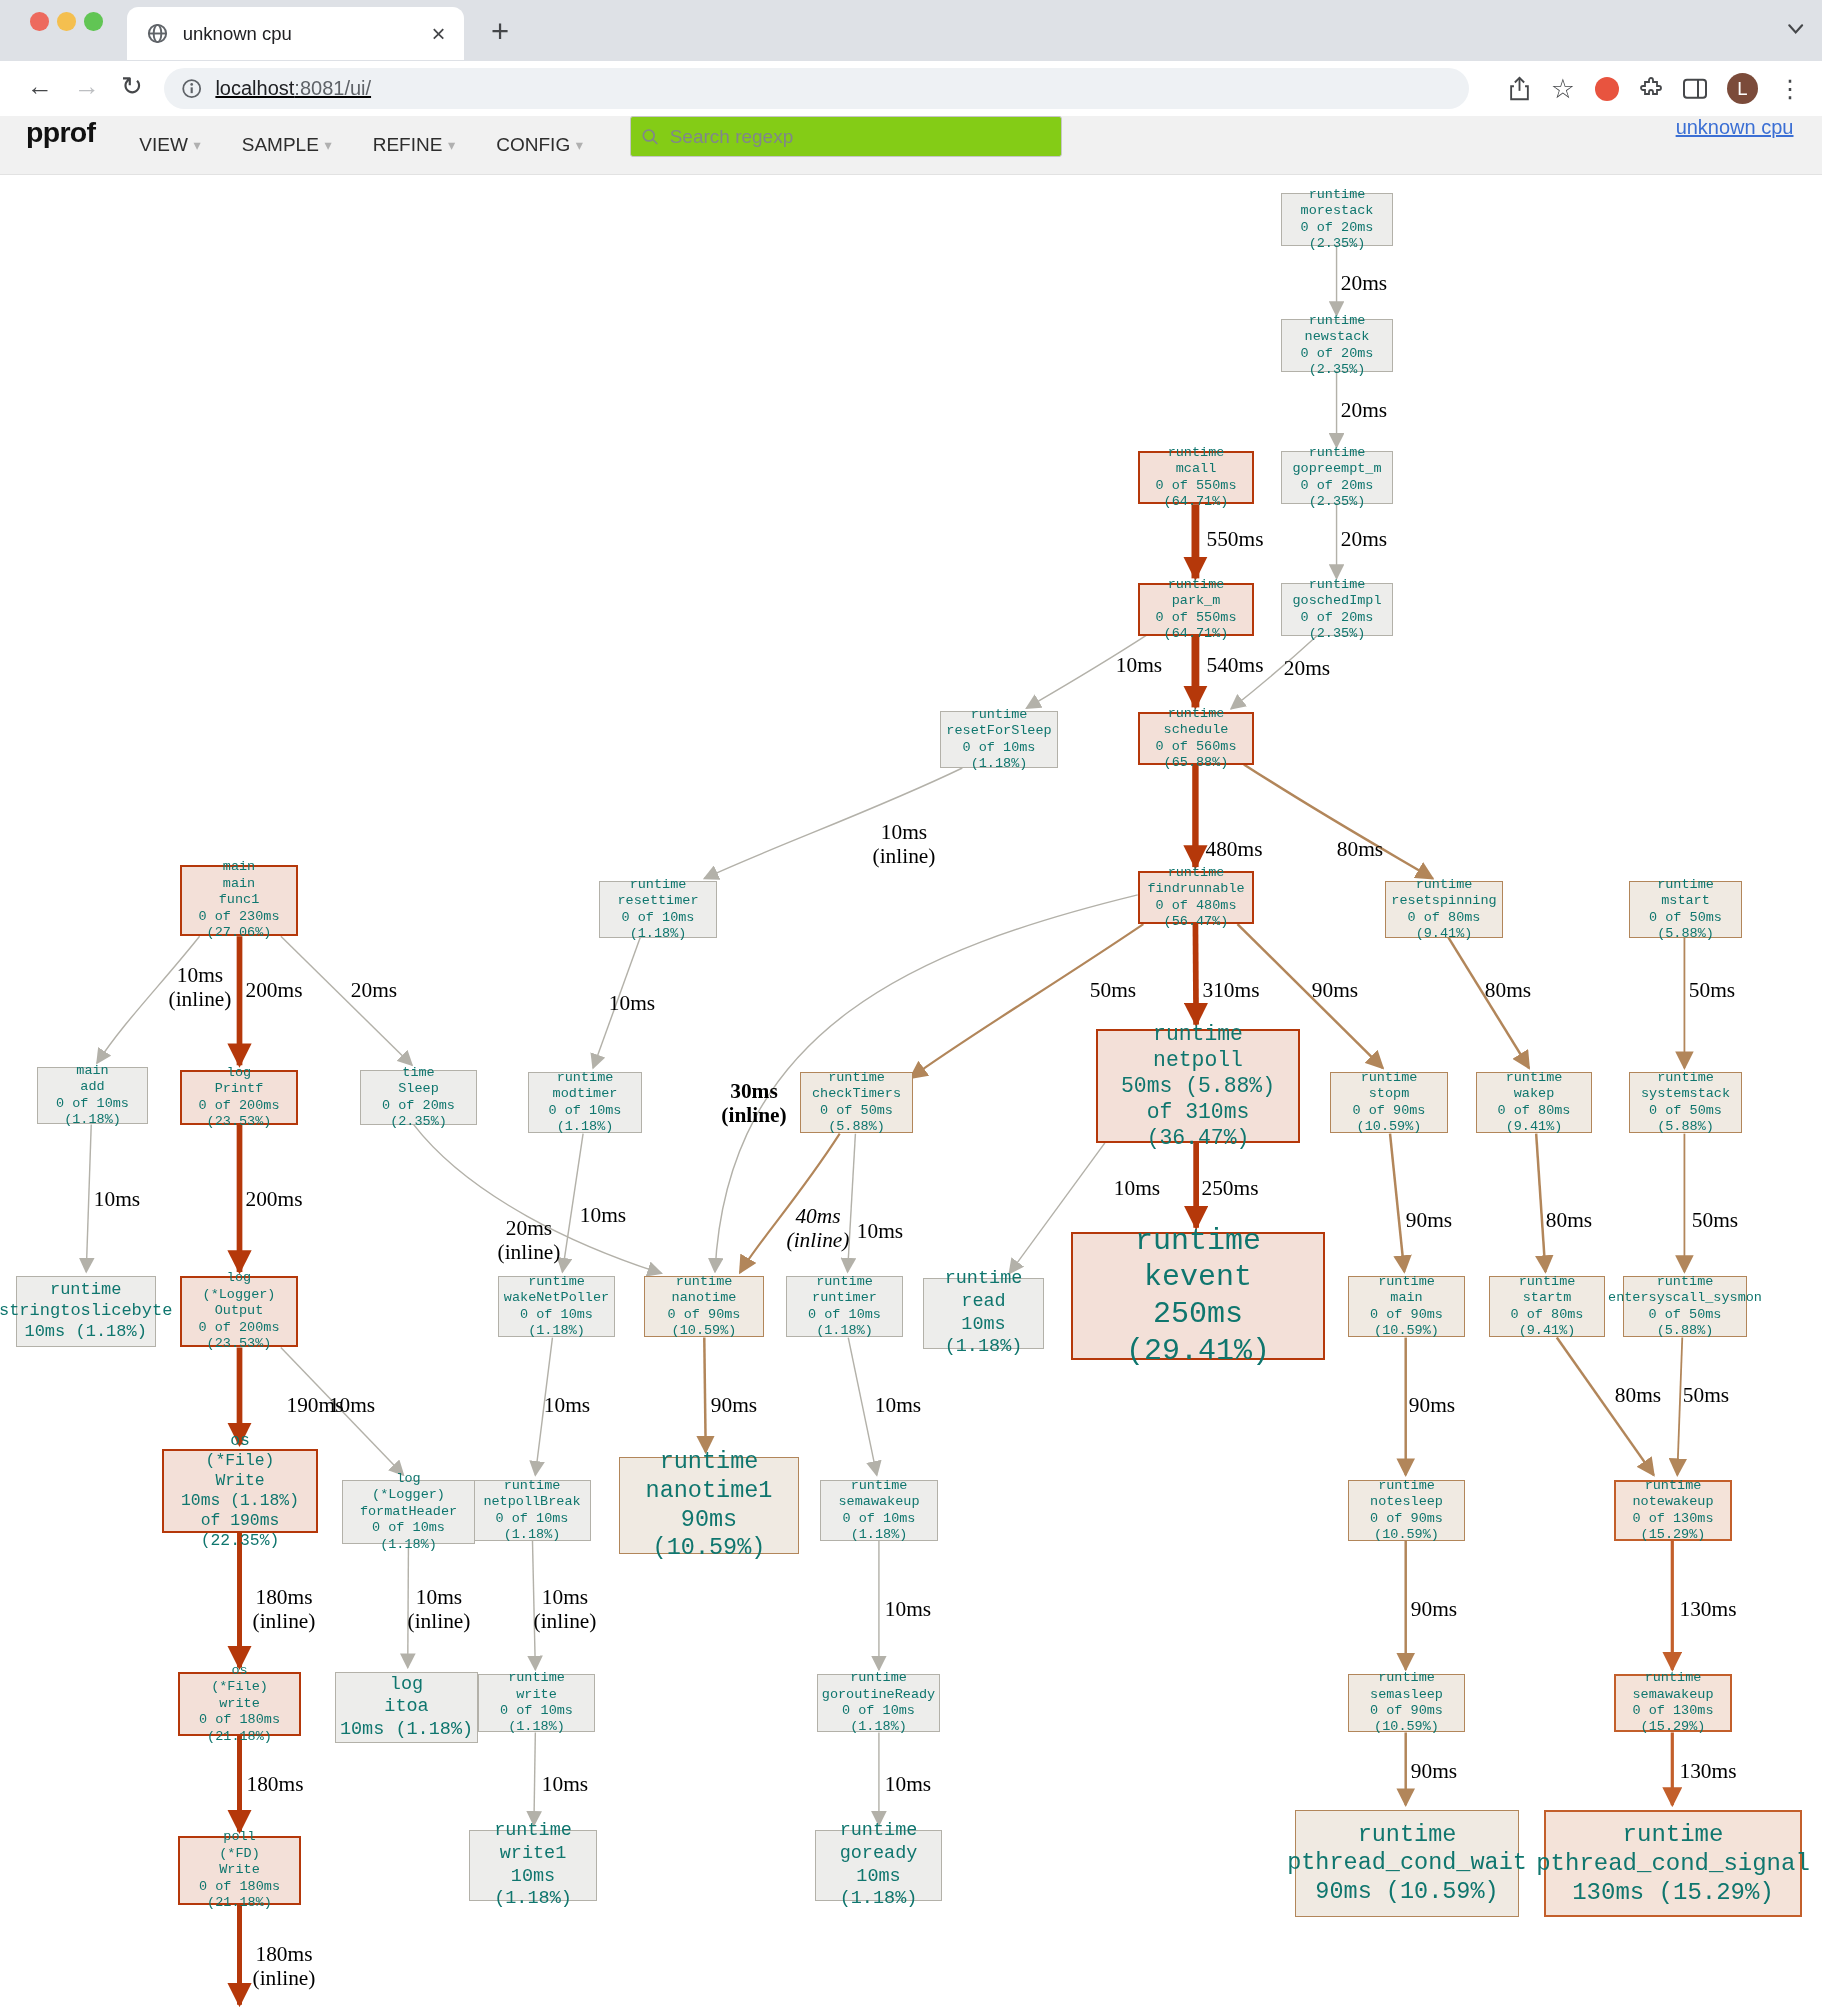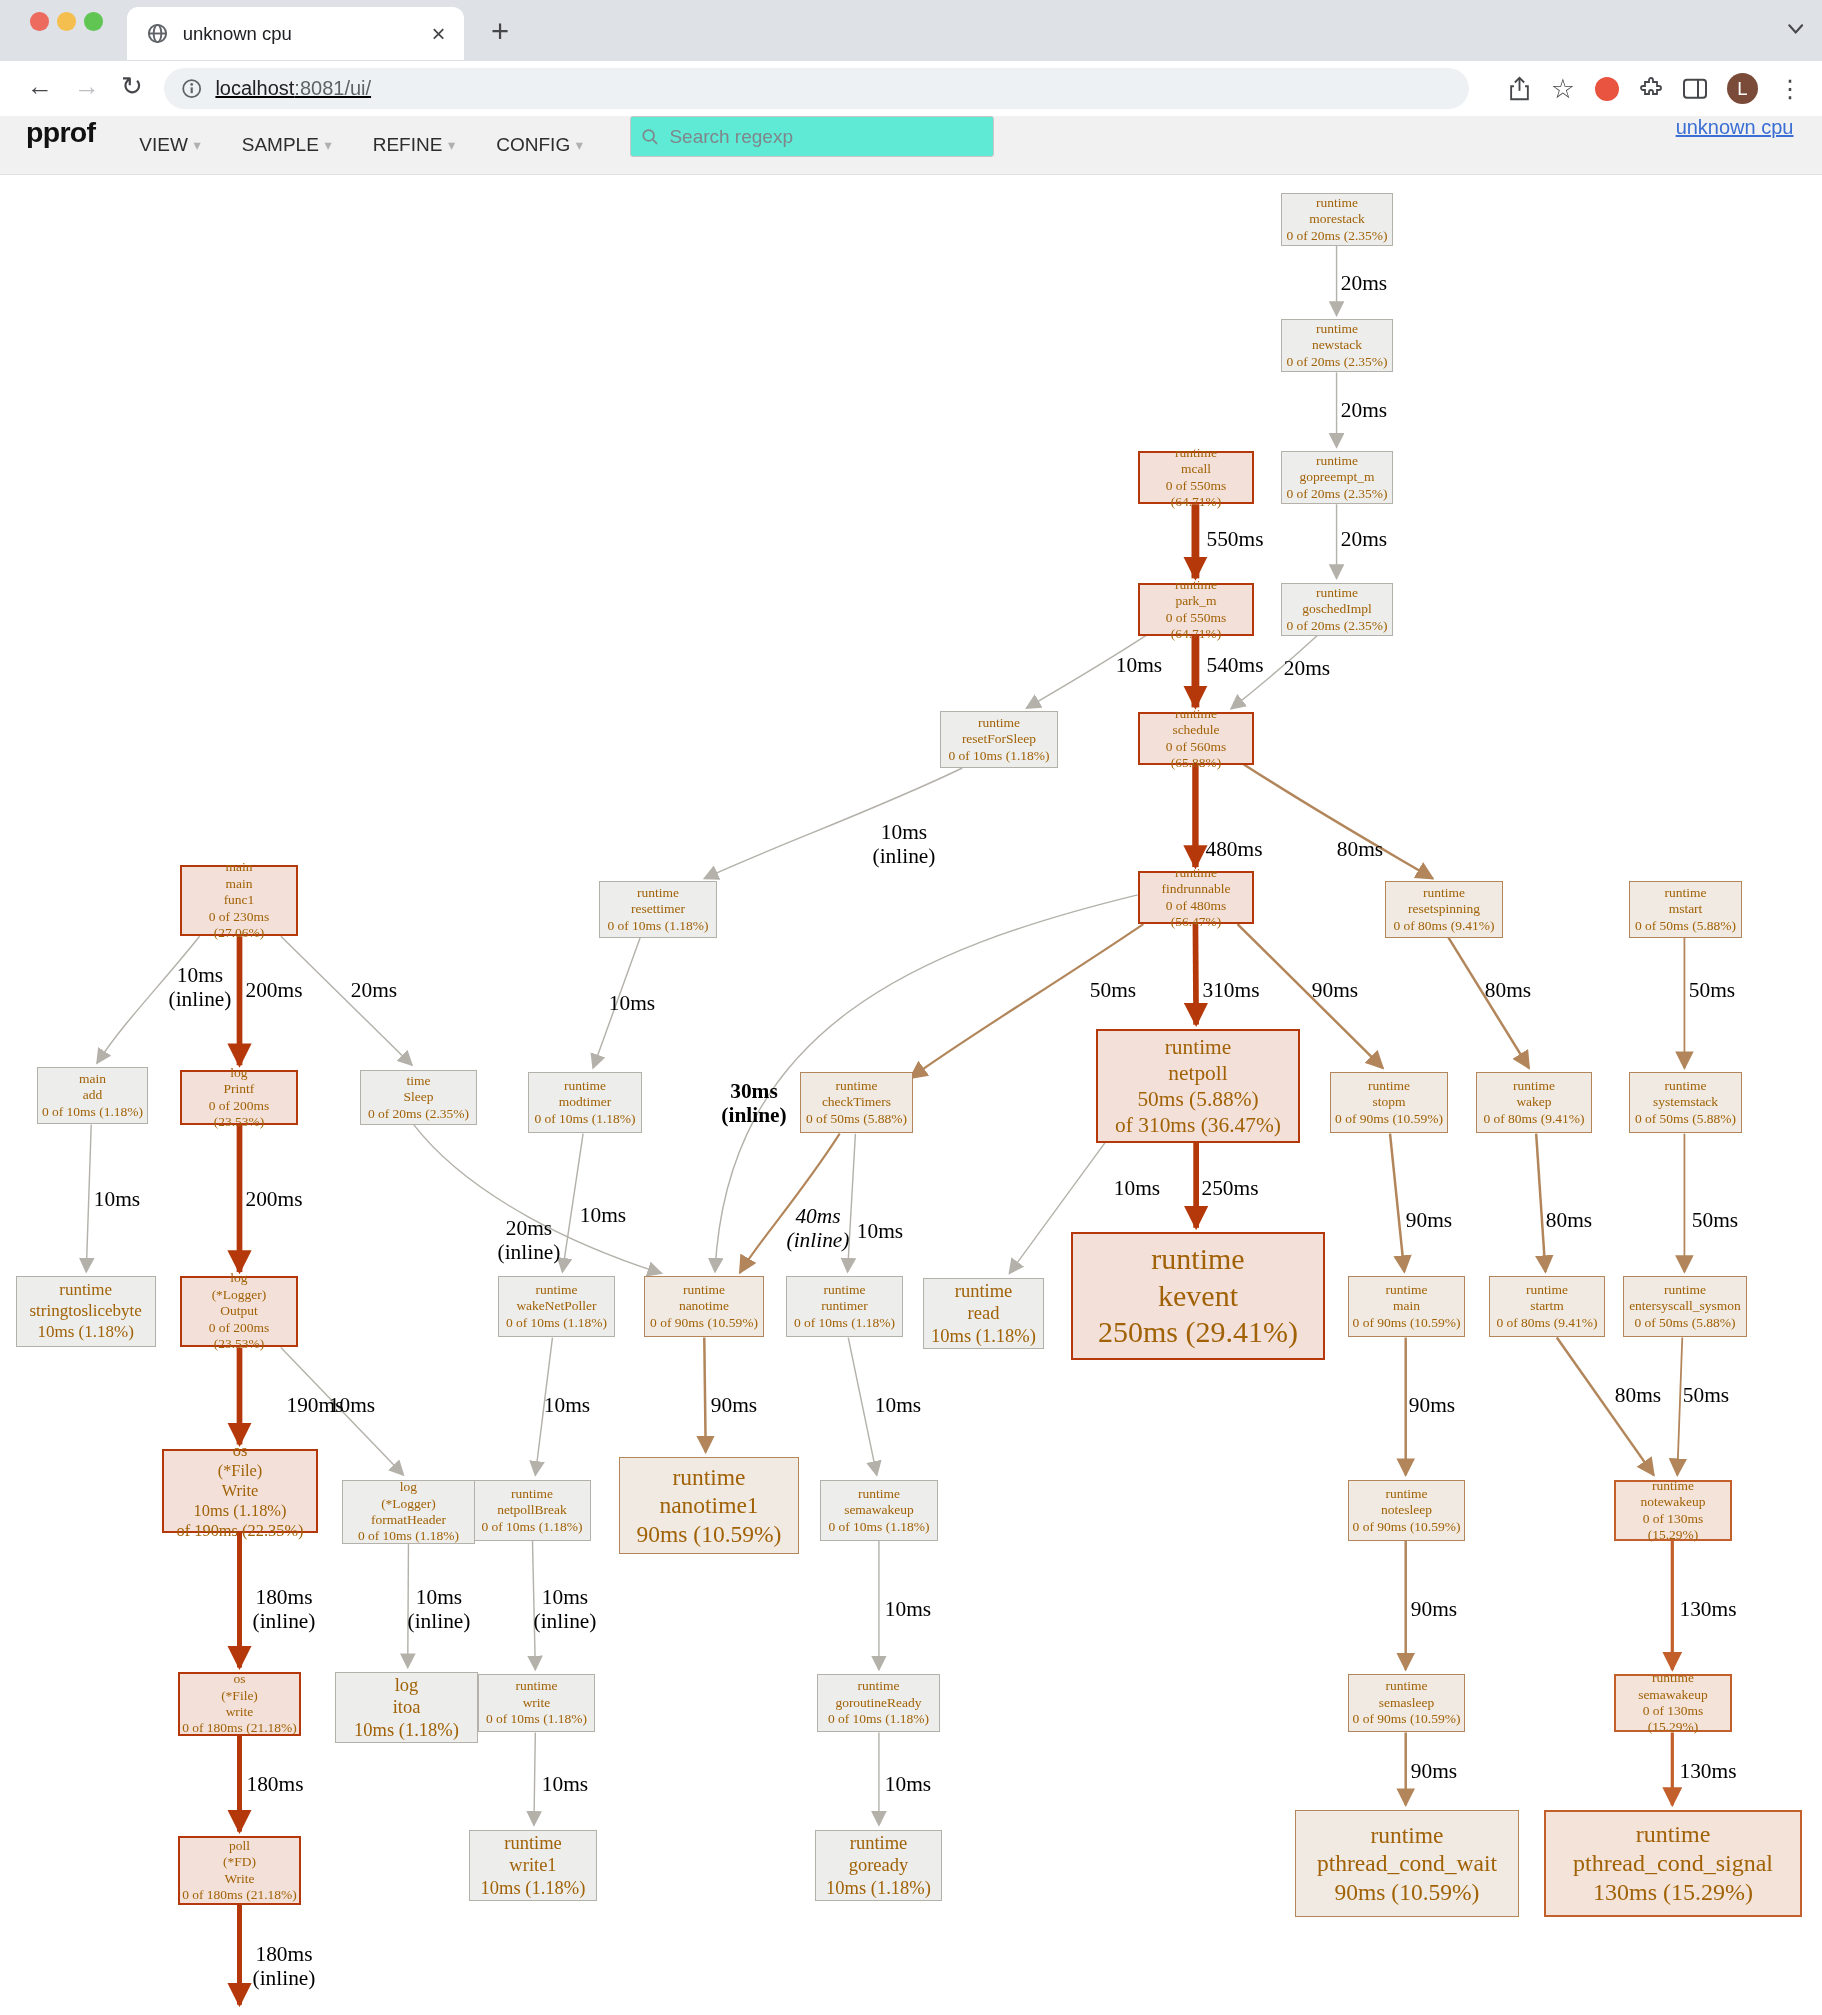--- a/index.html
+++ b/index.html
@@ -30,32 +30,32 @@
             display:flex; align-items:center; justify-content:center; }
   .kebab { font-size:24px; color:#45474a; }
   .ext-circle { width:24px; height:24px; border-radius:50%; background:#e8543f; }
 
   .pprofbar { position:absolute; left:0; top:116px; width:1822px; height:59px; background:#f1f1f1;
               border-bottom:0.7px solid #e2e2e2; display:flex; }
   .brand { font-size:28.5px; font-weight:bold; color:#111; margin-left:26px; letter-spacing:-0.7px; }
   .menus { display:flex; margin-left:44px; gap:41px; }
   .menu-item { font-size:19px; color:#2d2d2d; display:flex; align-items:center; gap:5.7px; }
   .caret { color:#b0b0b0; font-size:14.3px; }
-  .searchbox { margin-left:47px; width:364px; height:41px; background:#5eead4; border:1.4px solid #c6c6c6;
+  .searchbox { margin-left:47px; width:432px; height:41px; background:#84cc16; border:1.4px solid #c6c6c6;
                border-radius:2.9px; display:flex; align-items:center; padding:0 10px; }
   .searchbox input { border:none; outline:none; font-size:19px; color:#202124; width:100%;
                      margin-left:10px; font-family:"Liberation Sans",sans-serif; background:transparent; }
   .searchbox input::placeholder { color:#80868b; }
   .profile-link { position:absolute; right:28.5px; font-size:20px; color:#3b6fd4; text-decoration:underline; }
 
   
   #graph { position:absolute; left:0; top:0; width:1822px; height:2015px; }
   #edge-layer { position:absolute; left:0; top:0; }
   .gnode { position:absolute; display:flex; flex-direction:column; align-items:center; justify-content:center;
-           text-align:center; font-family:Liberation Serif, serif; color:#a16207; line-height:1.22;
+           text-align:center; font-family:Liberation Mono, monospace; color:#0f766e; line-height:1.22;
            cursor:pointer; }
   .edge-label { position:absolute; transform:translate(-50%,-50%); font-family:"Liberation Serif", serif;
                 font-size:21.4px; color:#000; text-align:center; line-height:1.12; white-space:pre-line; }
   svg { display:block; }
 </style>
 </head>
 <body>
 
 <div id="graph">
   <svg id="edge-layer" width="1822" height="2015" viewBox="0 0 2556 2826">

